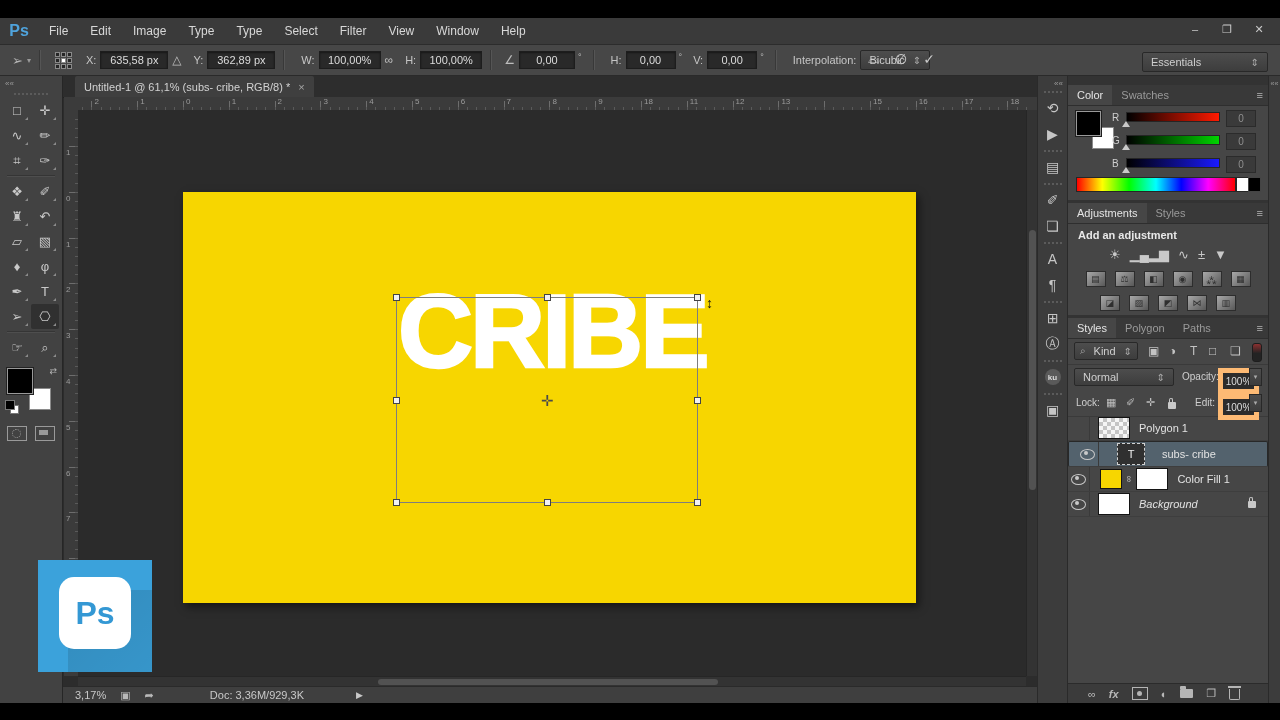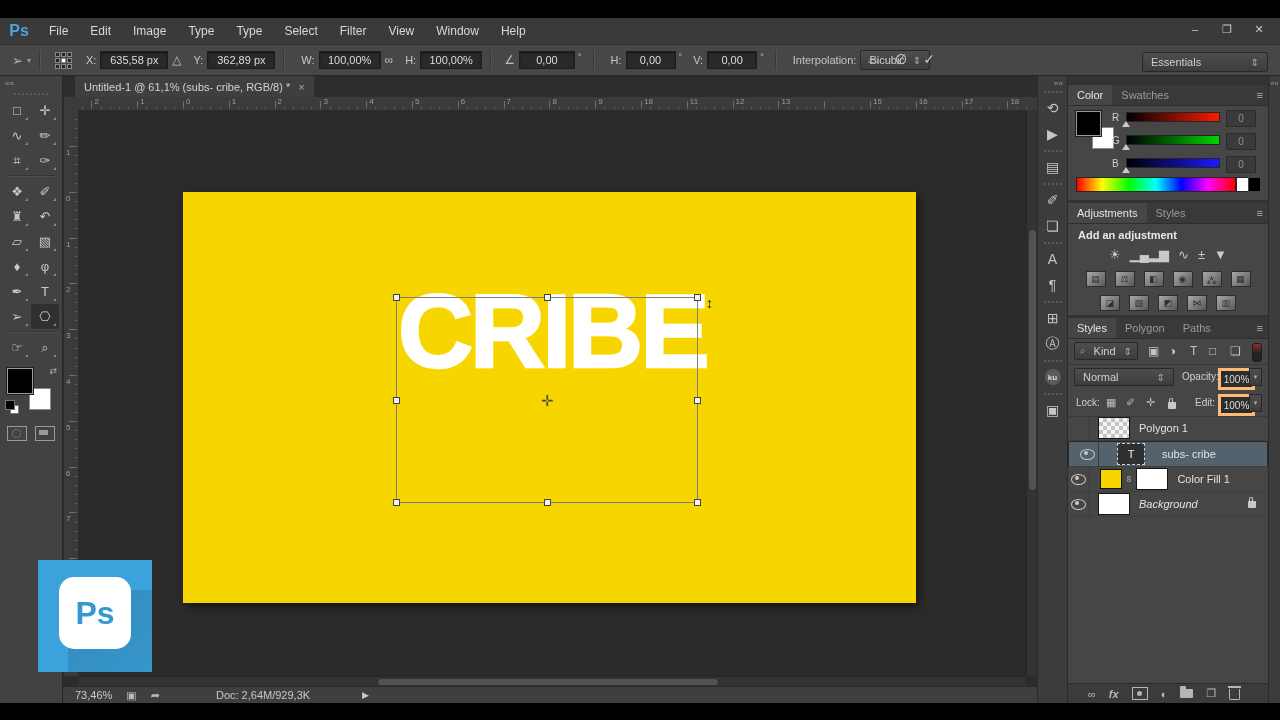--- a/index.html
+++ b/index.html
@@ -124,21 +124,21 @@
   .aglyph{color:#c9c9c9;font-size:13px}
   .achip{width:18px;height:14px;background:linear-gradient(135deg,#a8a8a8,#585858);border:1px solid #2d2d2d;color:#2f2f2f;font-size:9px;display:flex;align-items:center;justify-content:center}
   #panel-layers{top:242px;height:385px}
   #layer-filter{position:absolute;left:0;top:22px;width:200px;height:24px;border-bottom:1px solid #3a3a3a}
   #kind-select{position:absolute;left:6px;top:2px;width:64px;box-sizing:border-box;gap:4px;justify-content:space-between;padding:0 5px}
   .lf-ic{position:absolute;top:4px;color:#c3c3c3;font-size:12px}
   #lf-toggle{position:absolute;right:6px;top:3px;width:8px;height:17px;border-radius:3px;background:linear-gradient(#8c3030,#232323 55%);border:1px solid #1d1d1d}
   #blend-row{position:absolute;left:0;top:48px;width:200px;height:24px}
   #blend-select{position:absolute;left:6px;top:2px;width:100px;box-sizing:border-box;justify-content:space-between}
   #opacity-label{position:absolute;left:114px;top:5px;font-size:10px;color:#cfcfcf}
-  .valbox{position:absolute;top:2px;width:31px;height:16px;background:#2c2c2c;border:3px solid #fdba74;color:#ddd;font-size:10px;display:flex;align-items:center;justify-content:center}
+  .valbox{position:absolute;top:2px;width:31px;height:16px;background:#2c2c2c;border:5px solid #fdba74;color:#ddd;font-size:10px;display:flex;align-items:center;justify-content:center}
   .valarrow{position:absolute;top:2px;width:13px;height:18px;background:linear-gradient(#4d4d4d,#3d3d3d);border:1px solid #282828;box-sizing:border-box;color:#aaa;font-size:7px;display:flex;align-items:center;justify-content:center}
   #lock-row{position:absolute;left:0;top:74px;width:200px;height:24px;border-bottom:1px solid #3a3a3a}
   #lock-label{position:absolute;left:8px;top:5px;font-size:10px;color:#cfcfcf}
   .lk-ic{position:absolute;top:4px;color:#bdbdbd;font-size:11px}
   #fill-label{position:absolute;left:127px;top:5px;font-size:10px;color:#cfcfcf}
   #layer-list{position:absolute;left:0;top:98px;width:200px}
   .lrow{position:relative;height:24px;border-bottom:1px solid #3e3e3e;display:flex;align-items:center}
   .lrow.sel{background:#53626d}
   .eyecell{width:21px;height:24px;border-right:1px solid #3a3a3a;display:flex;align-items:center;justify-content:center;flex:none}
   .eye{width:13px;height:9px;border:1px solid #c9c9c9;border-radius:50%;position:relative;display:inline-block}
@@ -557,24 +557,24 @@
       <span id="resize-cursor">↕</span>
     </div>
   </div>
   <div id="scroll-v">
       <div class="thumb"></div>
     </div>
   <div id="scroll-h">
       <div class="thumb"></div>
     </div>
   <div id="statusbar">
-    <span id="status-zoom">73,46%</span>
+    <span id="status-zoom">3,17%</span>
     <span class="sic">▣</span>
     <span class="sic">➦</span>
-    <span id="status-doc">Doc: 2,64M/929,3K</span>
+    <span id="status-doc">Doc: 3,36M/929,3K</span>
     <span id="status-arrow">▶</span>
   </div>
 </div>
 
 <div class="abs" id="dockstrip">
   <div id="dock-collapse">««</div>
   <div id="dock-items">
       <div class="grip"></div>
       <div class="dicon">⟲</div>
       <div class="dicon">▶</div>

